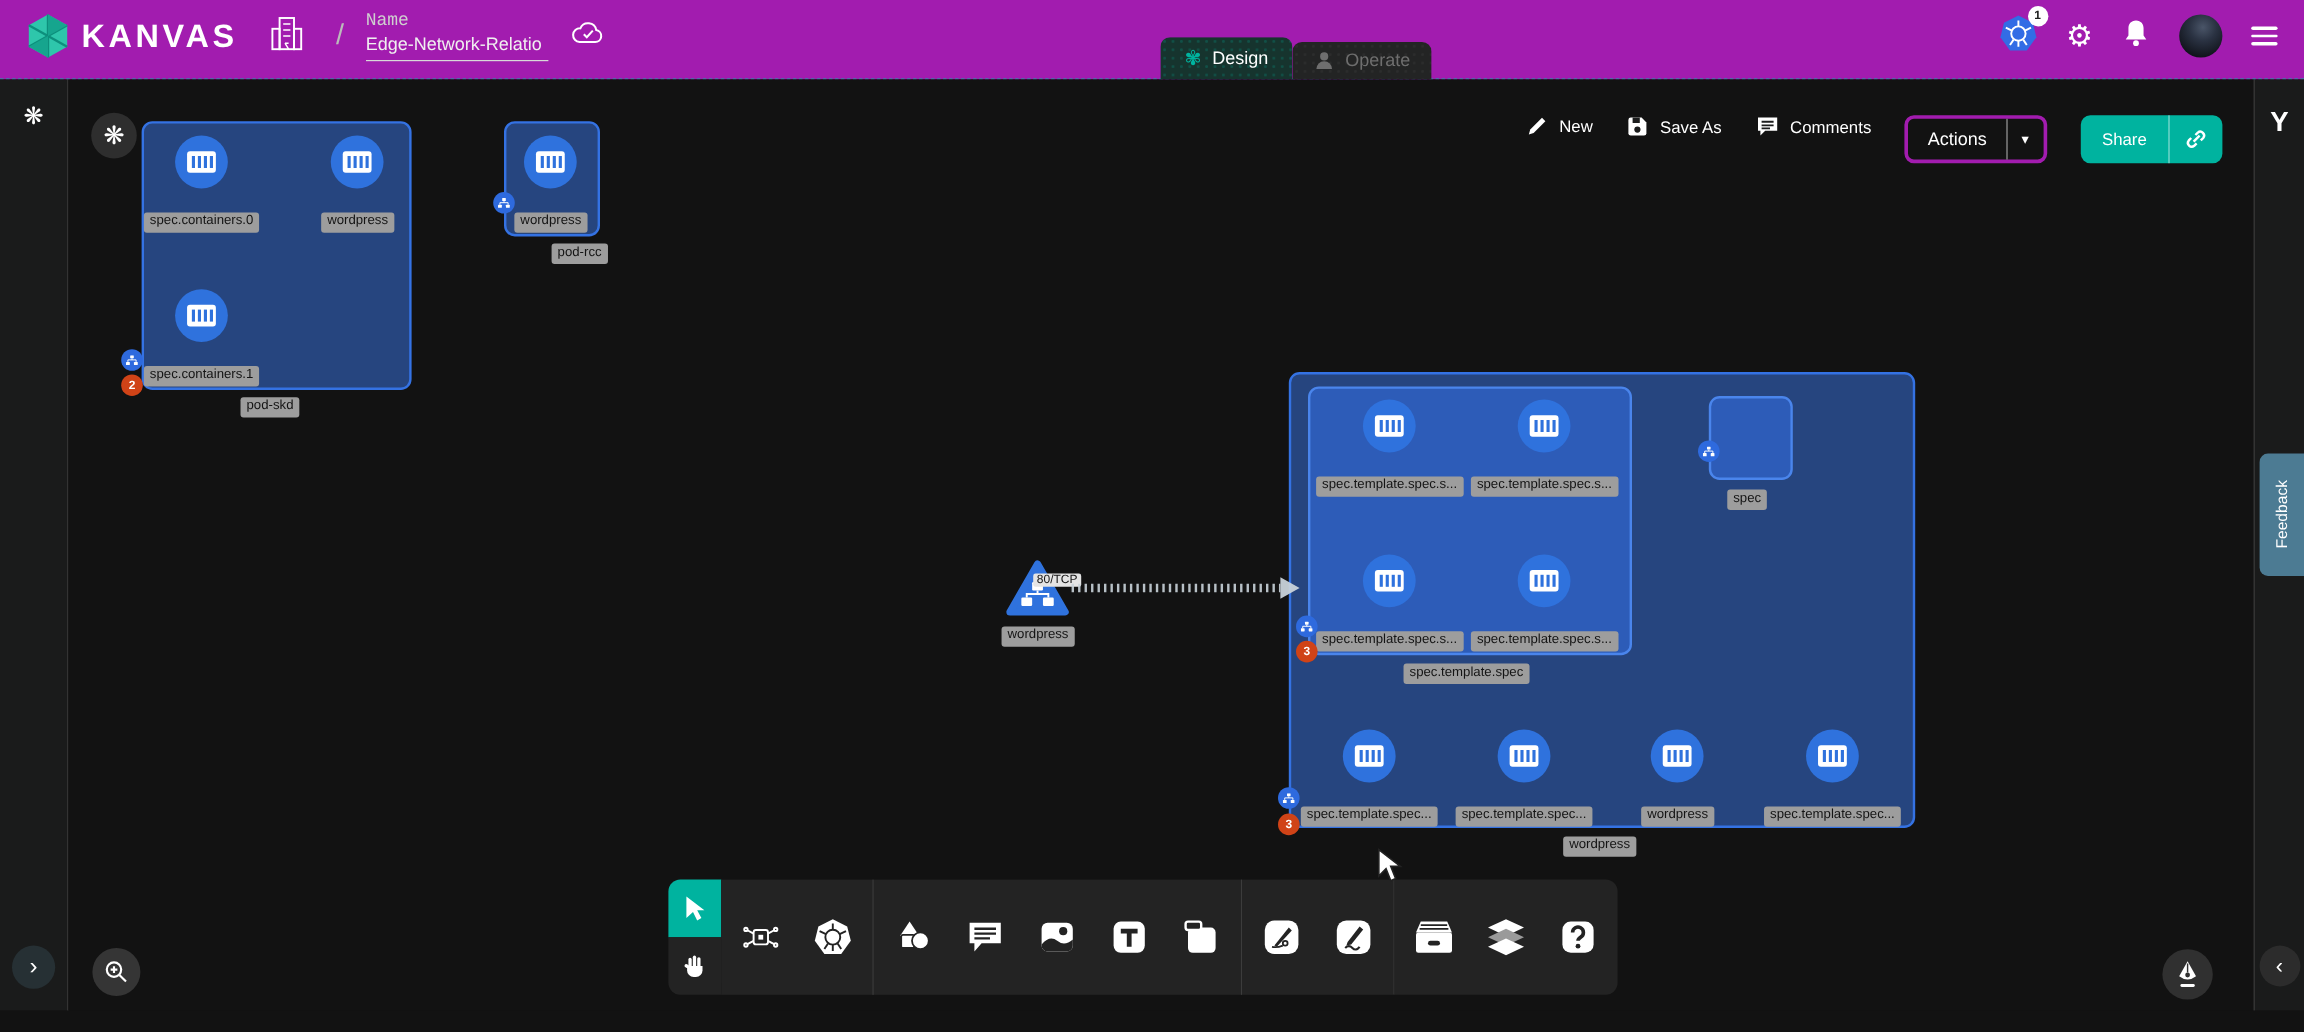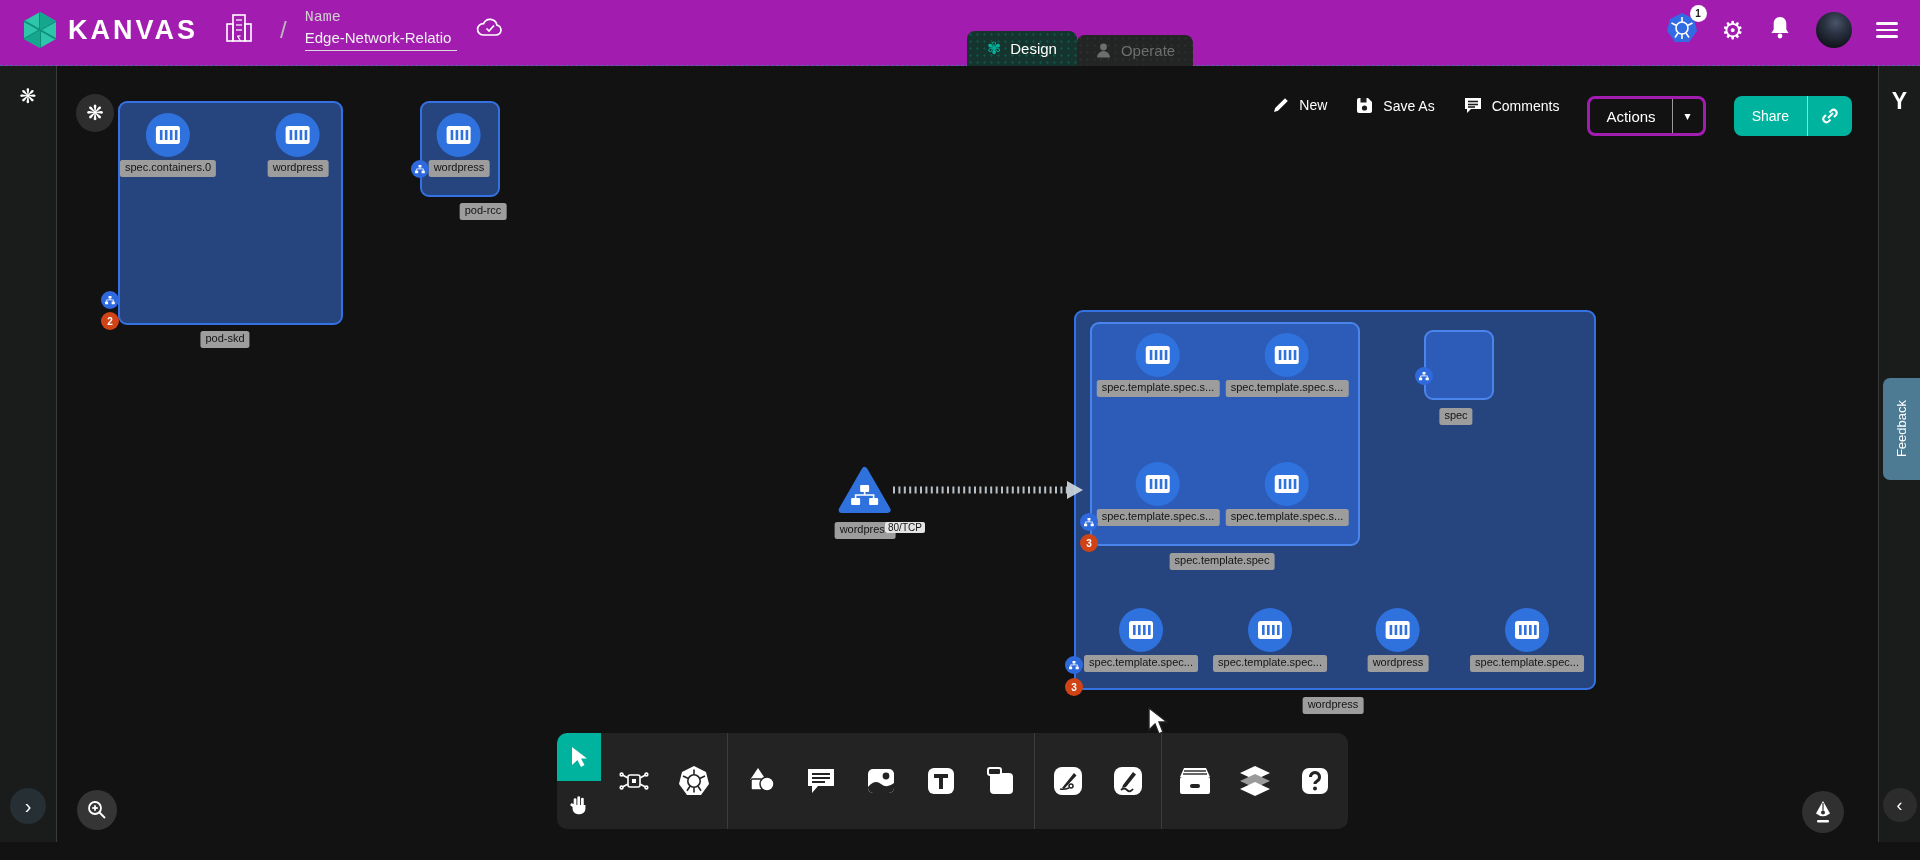--- a/index.html
+++ b/index.html
@@ -77,21 +77,21 @@
     border-left:1px solid rgba(255,255,255,.55); }
 
   .chip { background:#9d9d9d; color:#141414; font-size:11px; padding:1px 5px 2px;
     border-radius:2.5px; white-space:nowrap; line-height:1.25; }
 
   .group { position:absolute; border:2px solid #3472e3; border-radius:9px; background:#26457f; }
   .group.inner { background:#2d5cb8; border-color:#4a85ec; }
   .glabel { position:absolute; transform:translateX(-50%); z-index:6; }
 
   .cnode { position:absolute; transform:translateX(-50%); display:flex; flex-direction:column;
-    align-items:center; gap:3px; z-index:5; }
+    align-items:center; gap:20px; z-index:5; }
   .ncircle { width:44px; height:44px; border-radius:50%; background:#2f72dd;
     display:flex; align-items:center; justify-content:center; }
 
   .badge { position:absolute; width:18px; height:18px; border-radius:50%; z-index:7;
     display:flex; align-items:center; justify-content:center; }
   .badge.blue { background:#2e6ade; }
   .badge.orange { background:#d04317; color:#fff; font-size:10px; font-weight:700; }
 
   .asterisk-btn { width:38px; height:38px; background:#2e2e2e; color:#fff; font-size:21px; z-index:8; }
   .zoom-btn { width:40px; height:40px; background:#353535; }
@@ -286,20 +286,34 @@
             <g fill="#2f72dd">
               <rect x="5" y="6" width="2.6" height="10"></rect>
               <rect x="10" y="6" width="2.6" height="10"></rect>
               <rect x="15" y="6" width="2.6" height="10"></rect>
               <rect x="20" y="6" width="2.6" height="10"></rect>
             </g>
           </svg>
       </div>
       <div class="chip">wordpress</div>
     </div>
+    <div class="cnode" style="left:111px; top:175px;">
+      <div class="ncircle">
+        <svg width="26" height="22" viewBox="0 0 26 22">
+            <rect x="1" y="2" width="24" height="18" rx="2.5" fill="#fff"></rect>
+            <g fill="#2f72dd">
+              <rect x="5" y="6" width="2.6" height="10"></rect>
+              <rect x="10" y="6" width="2.6" height="10"></rect>
+              <rect x="15" y="6" width="2.6" height="10"></rect>
+              <rect x="20" y="6" width="2.6" height="10"></rect>
+            </g>
+          </svg>
+      </div>
+      <div class="chip">spec.containers.1</div>
+    </div>
     <div class="badge blue" style="left:44px; top:225px;">
       <svg width="10" height="9" viewBox="0 0 10 9" fill="#fff">
           <rect x="3.5" y="0" width="3" height="2.6" rx="0.5"></rect>
           <rect x="0" y="5.6" width="3.2" height="2.6" rx="0.5"></rect>
           <rect x="6.6" y="5.6" width="3.2" height="2.6" rx="0.5"></rect>
           <path d="M5 2.6v1.3M1.6 5.6V3.9h6.8v1.7" stroke="#fff" fill="none" stroke-width="0.8"></path>
         </svg>
     </div>
     <div class="badge orange" style="left:44px; top:246px;">2</div>
     <div class="glabel chip" style="left:168px; top:265px;">pod-skd</div>
@@ -338,21 +352,21 @@
             <rect x="31.5" y="32" width="9" height="7" rx="1"></rect>
           </g>
         <path d="M27 26v3M18 32v-3h18v3" stroke="#fff" fill="none" stroke-width="1.6"></path>
       </svg>
       <div class="chip">wordpress</div>
     </div>
     <svg class="cursor-overlay" style="left:826px; top:408px;" width="206" height="32">
       <line x1="10" y1="16" x2="184" y2="16" stroke="#c9d3da" stroke-width="7" stroke-dasharray="2 3.4" opacity="0.9"></line>
       <polygon points="184,7 200,16 184,25" fill="#c9d3da" opacity="0.95"></polygon>
     </svg>
-    <div class="edge-label" style="left:828px; top:412px;margin-top:44px;">80/TCP</div>
+    <div class="edge-label" style="left:804px; top:412px;">80/TCP</div>
 
     <div class="group" style="left:1017px; top:244px; width:522px; height:380px;"></div>
 
     <div class="group inner" style="left:1033px; top:256px; width:270px; height:224px;"></div>
     <div class="cnode" style="left:1101px; top:267px;">
       <div class="ncircle">
         <svg width="26" height="22" viewBox="0 0 26 22">
             <rect x="1" y="2" width="24" height="18" rx="2.5" fill="#fff"></rect>
             <g fill="#2f72dd">
               <rect x="5" y="6" width="2.6" height="10"></rect>

